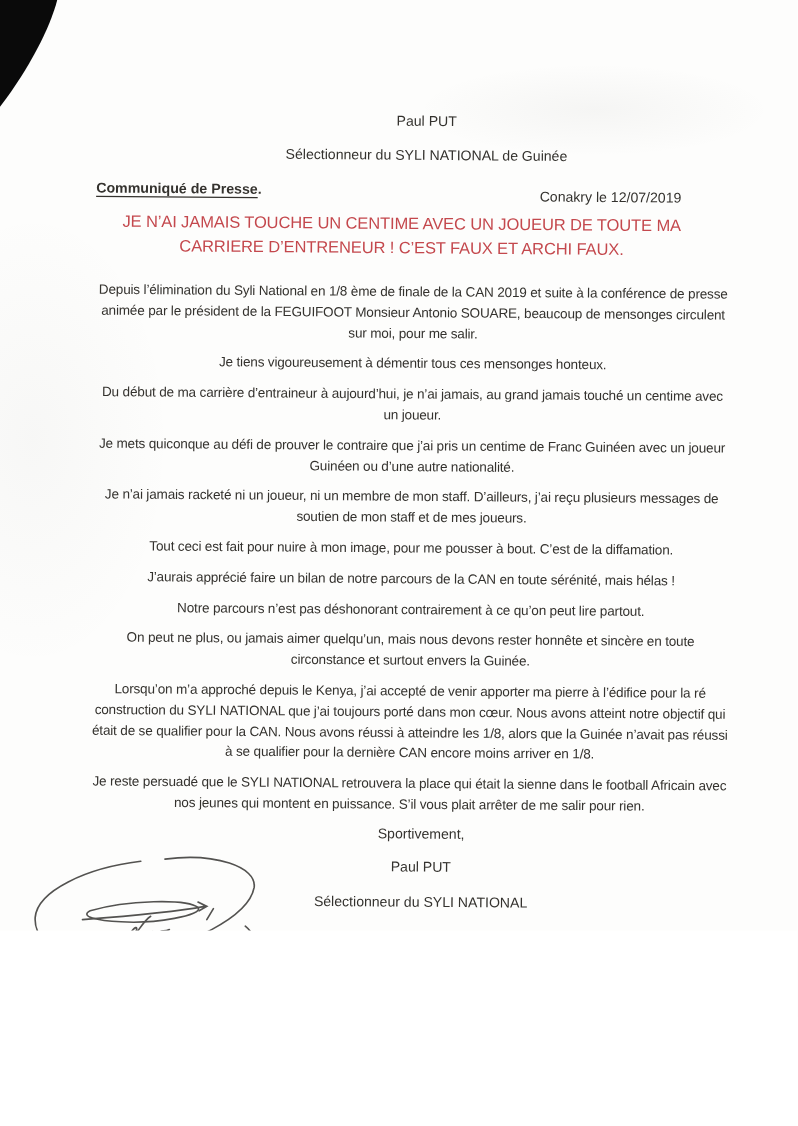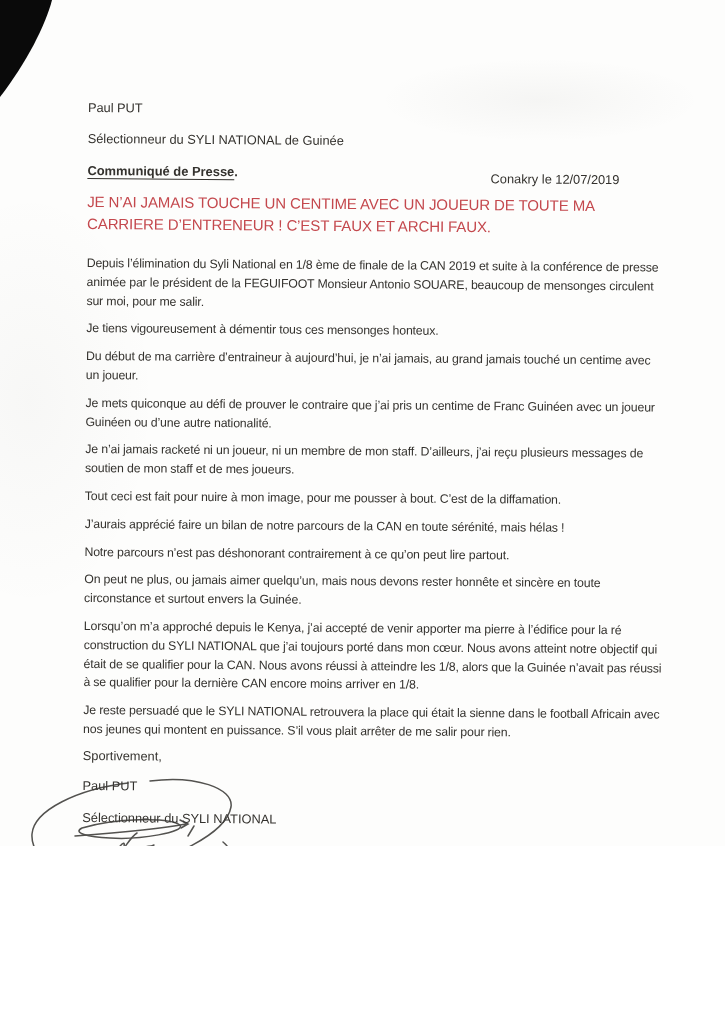--- a/index.html
+++ b/index.html
@@ -17,20 +17,21 @@
     position:relative;
     width:725px;height:846px;
     overflow:hidden;
     color:var(--ink);
     background:
       radial-gradient(230px 60px at 540px 100px, rgba(70,70,62,.045), transparent 70%),
       radial-gradient(320px 90px at 210px 955px, rgba(70,70,62,.06), transparent 70%),
       radial-gradient(420px 120px at 600px 985px, rgba(70,70,62,.05), transparent 70%),
       radial-gradient(180px 300px at 30px 400px, rgba(70,70,62,.03), transparent 70%),
       var(--paper);
+    text-align: center;
   }
   .corner-artifact{position:absolute;left:0;top:0;}
   .content{
     position:absolute;left:88px;top:101px;width:600px;
     transform:rotate(0.45deg);
     transform-origin:top left;
   }
   .sender-line{font-size:12.8px;line-height:14px;margin:0 0 17px 0;}
   .label-row{display:flex;align-items:baseline;margin:0 0 13px 0;width:560px;}
   .doc-label{font-size:12.9px;font-weight:bold;}

